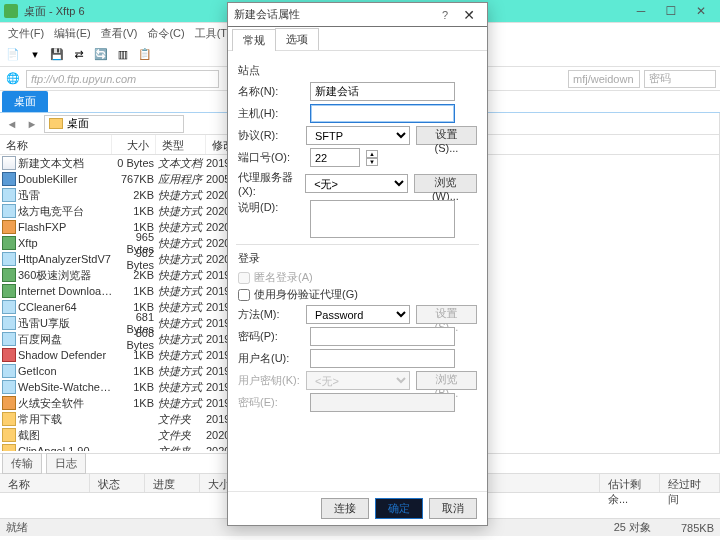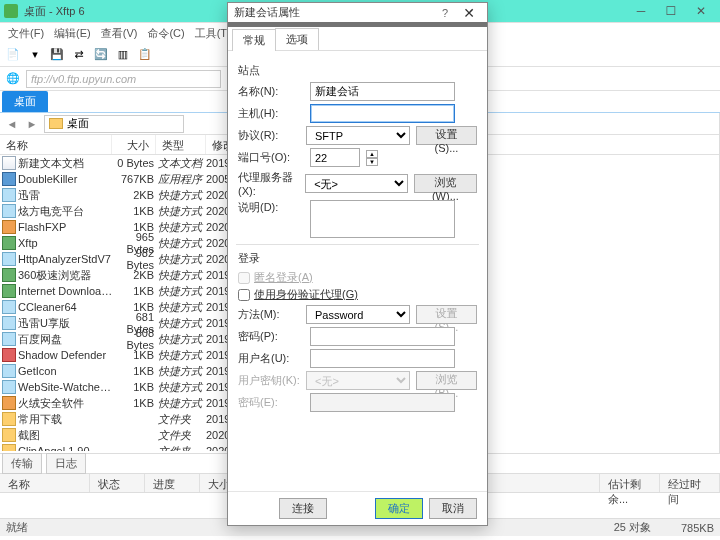--- a/index.html
+++ b/index.html
@@ -36,46 +36,46 @@
 .bottom-tabs { height: 20px; border-top: 1px solid #ddd; display: flex; align-items: center; padding: 0 2px; gap: 4px; }
 .bottom-tabs .btab { padding: 2px 8px; color: #555; border: 1px solid #ccc; background:#f5f5f5; }
 .transfer-hdr { height: 20px; background: #f5f5f5; border-top:1px solid #ddd; border-bottom: 1px solid #ddd; display:flex; }
 .transfer-hdr .th { padding: 3px 8px; color:#444; border-right:1px solid #e0e0e0; }
 .transfer-body { height: 48px; background:#fff; }
 .statusbar { position:absolute; bottom:4px; left:0; right:0; height: 18px; background: #f0f0f0; border-top:1px solid #ddd; display:flex; align-items:center; padding: 0 6px; color:#555; }
 .statusbar .spacer { flex:1; }
 
 
 .dialog { position: absolute; left: 227px; top: 2px; width: 261px; height: 524px; background: #fff; border: 1px solid #888; box-shadow: 0 4px 16px rgba(0,0,0,0.25); z-index: 10; display:flex; flex-direction:column; }
-.dlg-title { height: 24px; display: flex; align-items: center; padding: 0 6px; border-bottom: 5px solid #737373; }
+.dlg-title { height: 24px; display: flex; align-items: center; padding: 0 6px; border-bottom: 1px solid #737373; }
 .dlg-title .t { flex: 1; color: #333; }
 .dlg-title .help { width: 24px; text-align: center; color: #666; }
 .dlg-title .close { width: 24px; text-align: center; color: #333; font-size: 14px; }
 .dlg-tabs { height: 24px; display: flex; align-items: flex-end; padding: 0 4px; border-bottom: 1px solid #ddd; }
 .dlg-tabs .dt { padding: 3px 10px; border: 1px solid #ccc; border-bottom: none; margin-right: -1px; background: #fff; color:#333; }
 .dlg-tabs .dt.on { background: #fff; position: relative; top: 1px; }
 .dlg-body { flex: 1; padding: 6px 10px; overflow:hidden; }
 .section-title { color: #333; margin: 6px 0 4px; }
 .form-row { display: flex; align-items: center; margin: 3px 0; gap: 6px; }
 .form-row .lab { width: 66px; color: #333; }
 .form-row input[type=text], .form-row select { height: 19px; border: 1px solid #aaa; padding: 0 4px; background:#fff; }
 .form-row input.w-med { width: 145px; }
 .form-row input.focused { border: 1px solid #2a7bd3; box-shadow: 0 0 0 1px #a3cdf5 inset; }
 .form-row select.w-med { width: 110px; }
 .form-row .sbtn { height: 19px; padding: 0 8px; border: 1px solid #adadad; background: #e9e9e9; color:#333; }
 .form-row .sbtn.disabled { color: #aaa; background: #f3f3f3; }
 .port-input { width: 50px; height: 19px; border: 1px solid #aaa; padding: 0 4px; }
 .textarea { width: 145px; height: 38px; border: 1px solid #aaa; background:#fff; }
 .hr { border-top: 1px solid #e0e0e0; margin: 6px -2px; }
-.chk { display:flex; align-items:center; gap:4px; color:#333; margin: 2px 0; text-decoration: underline; }
+.chk { display:flex; align-items:center; gap:4px; color:#333; margin: 2px 0; }
 .chk input { width:12px; height:12px; }
 .chk.disabled { color:#aaa; }
 .dlg-footer { height: 34px; border-top: 1px solid #e5e5e5; display:flex; align-items:center; justify-content:flex-end; gap:6px; padding: 0 10px; }
 .dlg-footer .btn { height: 21px; padding: 0 12px; border: 1px solid #a3a3a3; background: #e9e9e9; color:#333; display:flex; align-items:center; }
-.dlg-footer .btn.primary { border: 1px solid #1e72c7; background:#bef264; color:#1e72c7;margin-left:42px; }
+.dlg-footer .btn.primary { border: 1px solid #1e72c7; background:#0f172a; color:#1e72c7; }
 .ico-doc { background: linear-gradient(#fff,#eaeef5); border:1px solid #9ab; }
 .ico-folder { background:#fdcf6e; border:1px solid #d4a843; }
 .ico-exe { background:#5b9bd5; border:1px solid #33679a; }
 .ico-lnk { background:#b6e0f7; border:1px solid #6fa9c9; }
 .ico-green { background:#67b26b; border:1px solid #3c7f40; }
 .ico-red { background:#e06060; border:1px solid #a33; }
 .ico-orange { background:#f0a050; border:1px solid #b57520; }
 </style>
 </head>
 <body>
@@ -104,20 +104,24 @@
   <span class="tb-ico">💾</span>
   <span class="tb-ico">⇄</span>
   <span class="tb-ico">🔄</span>
   <span class="tb-ico">▥</span>
   <span class="tb-ico">📋</span>
 </div>
 
 <div class="addressbar">
   <span class="tb-ico">🌐</span>
   <div class="addr-input">ftp://v0.ftp.upyun.com</div>
+  <div class="right-fields">
+    <div class="fld">mfj/weidown</div>
+    <div class="fld">密码</div>
+  </div>
 </div>
 
 <div class="tabbar">
   <div class="tab">桌面</div>
 </div>
 
 <div class="content">
   <div class="left-pane">
     <div class="path-row">
       <span class="nav-ico">◄</span>

